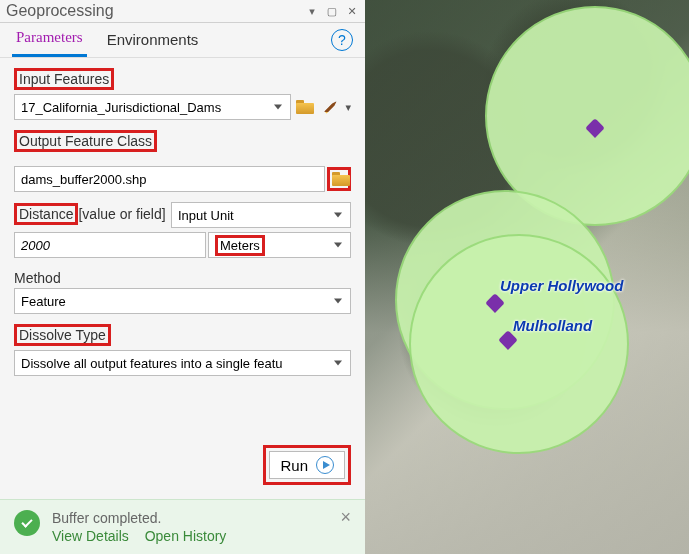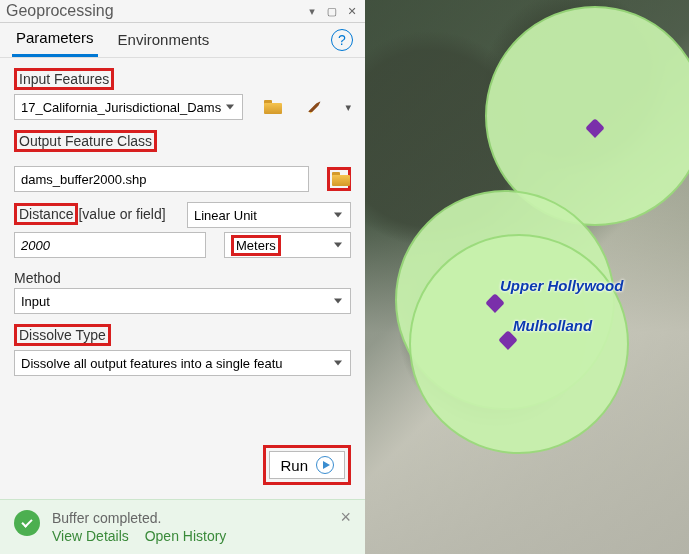--- a/index.html
+++ b/index.html
@@ -9,26 +9,26 @@
   .titlebar { display: flex; align-items: center; justify-content: space-between; padding: 2px 6px; font-size: 16px; color: #5a5a5a; border-bottom: 1px solid #d0d0d0; }
   .titlebar-right { display: flex; gap: 6px; }
   .win-btn { width: 14px; height: 14px; display: flex; align-items: center; justify-content: center; cursor: pointer; font-size: 11px; color: #666; }
   .toolhead { display: flex; align-items: center; padding: 8px 10px 10px; position: relative; }
   .back-btn { width: 26px; height: 26px; border: 1.5px solid #777; border-radius: 50%; display: flex; align-items: center; justify-content: center; cursor: pointer; }
   .back-arrow { width: 10px; height: 10px; border-left: 1.5px solid #555; border-bottom: 1.5px solid #555; transform: rotate(45deg); margin-left: 3px; }
   .toolname { position: absolute; left: 50%; transform: translateX(-50%); font-size: 18px; color: #444; }
   .add-btn { margin-left: auto; width: 26px; height: 26px; border: 1.5px solid #555; border-radius: 50%; display: flex; align-items: center; justify-content: center; font-size: 18px; color: #444; cursor: pointer; }
   .tabs { display: flex; padding: 0 12px; align-items: center; border-bottom: 1px solid #ddd; }
   .tab { padding: 6px 4px 8px; margin-right: 16px; font-size: 15px; color: #333; cursor: pointer; }
-  .tab.active { color: #000000; border-bottom: 3px solid #0078d4; font-weight: 500; }
+  .tab.active { color: #a21caf; border-bottom: 3px solid #0078d4; font-weight: 500; font-family: Liberation Serif, serif; }
   .help { margin-left: auto; width: 22px; height: 22px; border: 1.5px solid #0078d4; border-radius: 50%; display: flex; align-items: center; justify-content: center; color: #0078d4; font-size: 14px; cursor: pointer; }
   .form { flex: 1; padding: 10px 14px 6px; overflow: auto; }
   .label { font-size: 14px; color: #333; margin-bottom: 2px; display: inline-block; }
   .redbox { border: 3px solid #d81f1f; padding: 0 2px; display: inline-block; }
-  .row { display: flex; align-items: center; gap: 18px; margin-bottom: 10px; }
+  .row { display: flex; align-items: center; gap: 2px; margin-bottom: 10px; }
   .select, .input { height: 26px; border: 1px solid #bdbdbd; background: #fff; font-size: 13px; padding: 0 6px; flex: 1; }
   .dropdown { position: relative; }
   .dropdown::after { content: ""; position: absolute; right: 8px; top: 50%; transform: translateY(-50%); border-left: 4px solid transparent; border-right: 4px solid transparent; border-top: 5px solid #555; pointer-events: none; }
   .ic-btn { width: 24px; height: 24px; display: flex; align-items: center; justify-content: center; cursor: pointer; }
   .ic-folder { width: 18px; height: 14px; position: relative; }
   .ic-folder::before { content: ""; position: absolute; top: 0; left: 0; width: 8px; height: 4px; background: #d49a2a; border-radius: 1px 1px 0 0; }
   .ic-folder::after { content: ""; position: absolute; top: 3px; left: 0; width: 18px; height: 11px; background: linear-gradient(#f5c34e,#d49a2a); border-radius: 1px; }
   .ic-pencil { width: 16px; height: 16px; background: linear-gradient(45deg,#f5c34e 30%,#8a4a1a 30% 70%,#444 70%); transform: rotate(-45deg); clip-path: polygon(0 40%,70% 40%,100% 50%,70% 60%,0 60%); }
   .run-area { padding: 8px 14px 14px; display: flex; justify-content: flex-end; }
   .run-btn { border: 1px solid #bbb; background: #fff; padding: 4px 10px; display: flex; align-items: center; gap: 8px; font-size: 15px; cursor: pointer; }
@@ -92,36 +92,36 @@
       <div class="ic-btn redbox" style="padding:2px;">
           <div class="ic-folder"></div>
         </div>
     </div>
 
     <div class="row" style="align-items:center;margin-bottom:4px;">
       <div style="flex:0 0 155px;">
         <span class="label redbox">Distance</span><span class="label"> [value or field]</span>
       </div>
       <div class="select dropdown" style="display:flex;align-items:center;">
-          <span>Linear Unit</span>
+          <span>Input Unit</span>
         </div>
     </div>
     <div class="row">
       <div style="flex:1;display:flex;justify-content:flex-end;">
         <input class="input redbox" style="flex: 0 0 56px; text-align: left; font-style: italic;" value="2000">
       </div>
       <div class="select dropdown" style="flex:1;display:flex;align-items:center;">
           <span class="redbox" style="border-width:3px;">Meters</span>
         </div>
     </div>
 
     <div class="label" style="margin-top:2px;">Method</div>
     <div class="row">
       <div class="select dropdown" style="display:flex;align-items:center;">
-          <span>Input</span>
+          <span>Feature</span>
         </div>
     </div>
 
     <div style="margin-bottom:2px;"><span class="label redbox">Dissolve Type</span></div>
     <div class="row">
       <div class="select dropdown" style="display:flex;align-items:center;">
           <span>Dissolve all output features into a single featu</span>
         </div>
     </div>
   </div>

